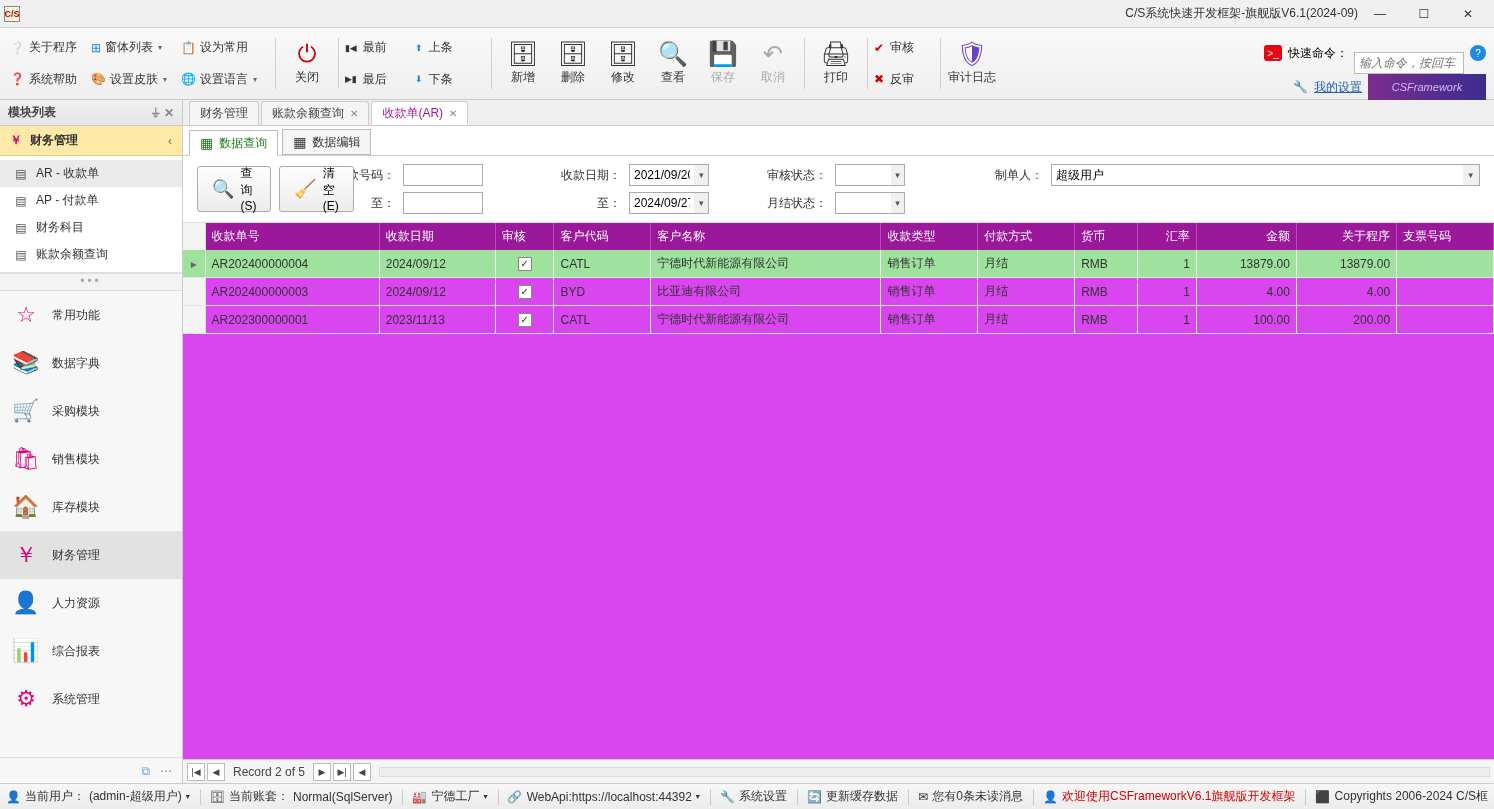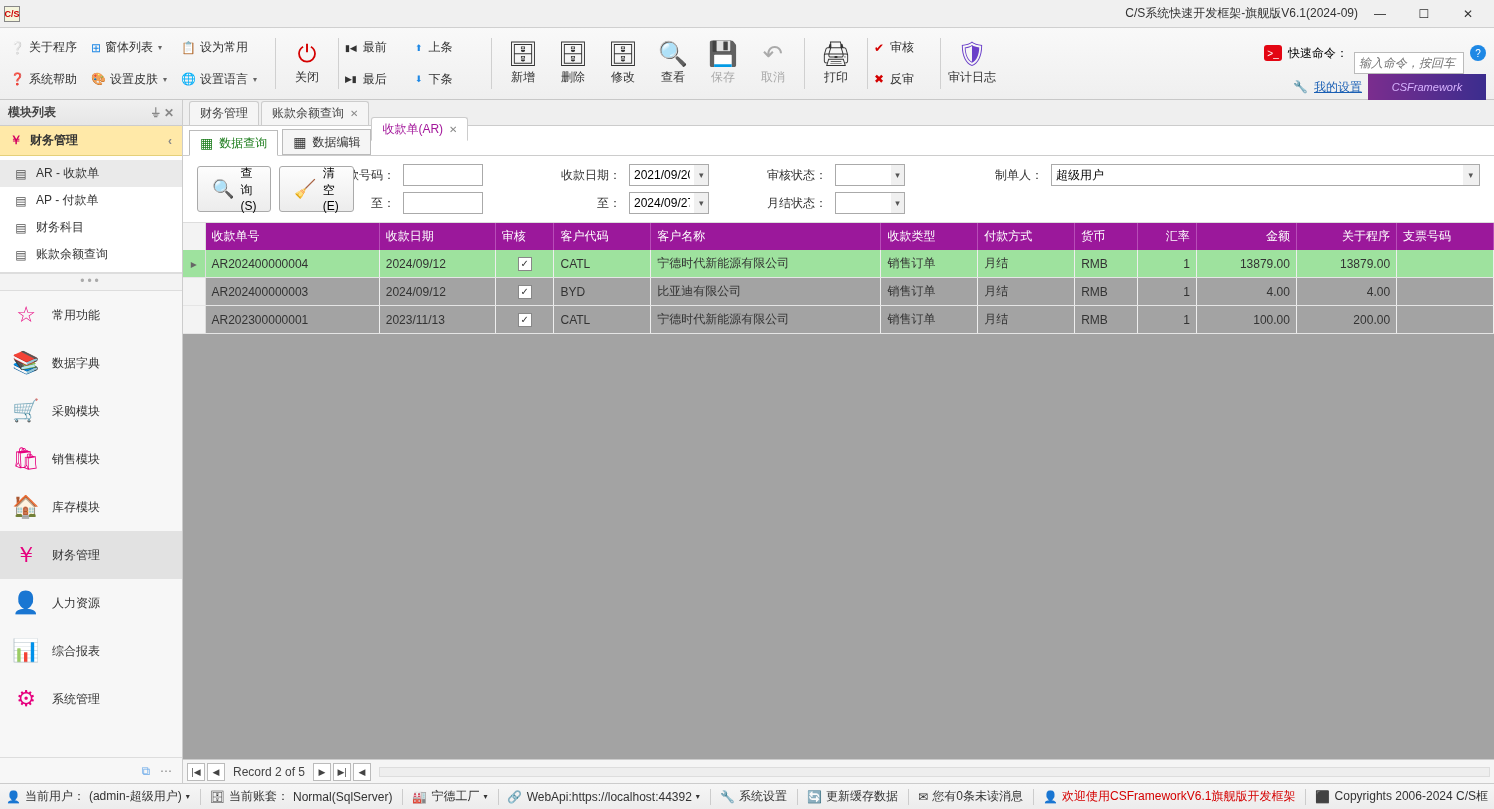--- a/index.html
+++ b/index.html
@@ -38,36 +38,36 @@
 .tree-item .ti-ico{ width:14px; text-align:center; color:#555;}
 .module-grip{ height:18px; background:#f3f3f3; border-top:1px solid #ddd; border-bottom:1px solid #ddd; text-align:center; color:#aaa; letter-spacing:3px;}
 .big-modules{ flex:1; overflow:auto;}
 .big-mod{ display:flex; align-items:center; gap:12px; padding:10px 12px; cursor:pointer; color:#333;}
 .big-mod.active{ background:#e2e2e2;}
 .big-mod .bm-ico{ width:28px; height:28px; display:flex; align-items:center; justify-content:center; font-size:22px; color:#e6007e;}
 .side-footer{ height:26px; border-top:1px solid #ddd; display:flex; align-items:center; justify-content:flex-end; gap:10px; padding:0 10px; color:#888;}
 .main{ flex:1; display:flex; flex-direction:column; min-width:0;}
 .doc-tabs{ height:26px; background:#efefef; border-bottom:1px solid #ccc; display:flex; align-items:flex-end; padding-left:6px;}
 .doc-tab{ height:24px; padding:0 10px; display:flex; align-items:center; gap:6px; border:1px solid #ccc; border-bottom:none; background:#f5f5f5; margin-right:2px; cursor:pointer; color:#444; border-radius:3px 3px 0 0;}
-.doc-tab.active{ background:#fff; color:#a3189b; border-bottom:1px solid #fff; position:relative; top:16px;}
+.doc-tab.active{ background:#fff; color:#a3189b; border-bottom:1px solid #fff; position:relative; top:0;}
 .doc-tab .x{ color:#888; font-size:10px;}
 .sub-tabs{ height:30px; border-bottom:1px solid #ccc; display:flex; align-items:flex-end; padding:0 6px; background:#fff;}
 .sub-tab{ height:26px; padding:0 10px; display:flex; align-items:center; gap:6px; border:1px solid #bbb; margin-right:4px; cursor:pointer; color:#333; background:#f5f5f5;}
 .sub-tab.active{ background:#fff; color:#1d7d1d; border-bottom:1px solid #fff; position:relative; top:1px;}
 .sub-tab .st-ico{ font-size:14px;}
 .filter-bar{ padding:8px 14px; display:grid; grid-template-columns:80px 110px 80px 130px 80px 110px 70px 130px auto; gap:6px 8px; align-items:center; background:#fff; border-bottom:1px solid #ddd;}
 .filter-bar label{ text-align:right; color:#333;}
 .filter-bar input,.filter-bar select{ height:22px; border:1px solid #aaa; padding:0 4px; width:100%; background:#fff;}
 .date-input{ display:flex; align-items:center;}
 .date-input input{ border-right:none;}
 .date-input .dbtn{ width:18px;height:22px;border:1px solid #aaa;border-left:none;background:#f0f0f0;display:flex;align-items:center;justify-content:center;font-size:9px;color:#555;}
 .action-btns{ display:flex; gap:8px; grid-row:1 / span 2;}
 .act-btn{ height:46px; padding:0 14px; border:1px solid #aaa; background:linear-gradient(#fdfdfd,#ececec); display:flex; align-items:center; gap:6px; cursor:pointer; border-radius:3px;}
 .act-btn .ai{ font-size:18px;}
-.grid-wrap{ flex:1; overflow:auto; background:#a3a3a3;}
+.grid-wrap{ flex:1; overflow:auto; background:#d946ef;}
 table.grid{ border-collapse:collapse; width:100%;}
 table.grid th{ background:#9b189b; color:#fff; font-weight:normal; text-align:left; padding:5px 6px; border-right:1px solid #b84db8; position:sticky; top:0;}
 table.grid th.num{ text-align:right;}
 table.grid td{ padding:5px 6px; border-bottom:1px solid #e5e5e5; border-right:1px solid #eee; color:#333;}
 table.grid td.num{ text-align:right;}
 table.grid td.ctr{ text-align:center;}
 table.grid tr.selrow td{ background:#9ee29e;}
 table.grid .rowhdr{ width:22px; background:#f3f3f3; border-right:1px solid #ddd; text-align:center; color:#666;}
 .chkbox{ width:14px;height:14px;border:1px solid #888;display:inline-flex;align-items:center;justify-content:center;font-size:10px;color:#333;background:#fff;}
 .paginator{ height:24px; border-top:1px solid #ccc; background:#f5f5f5; display:flex; align-items:center; gap:2px; padding:0 4px; color:#444;}

